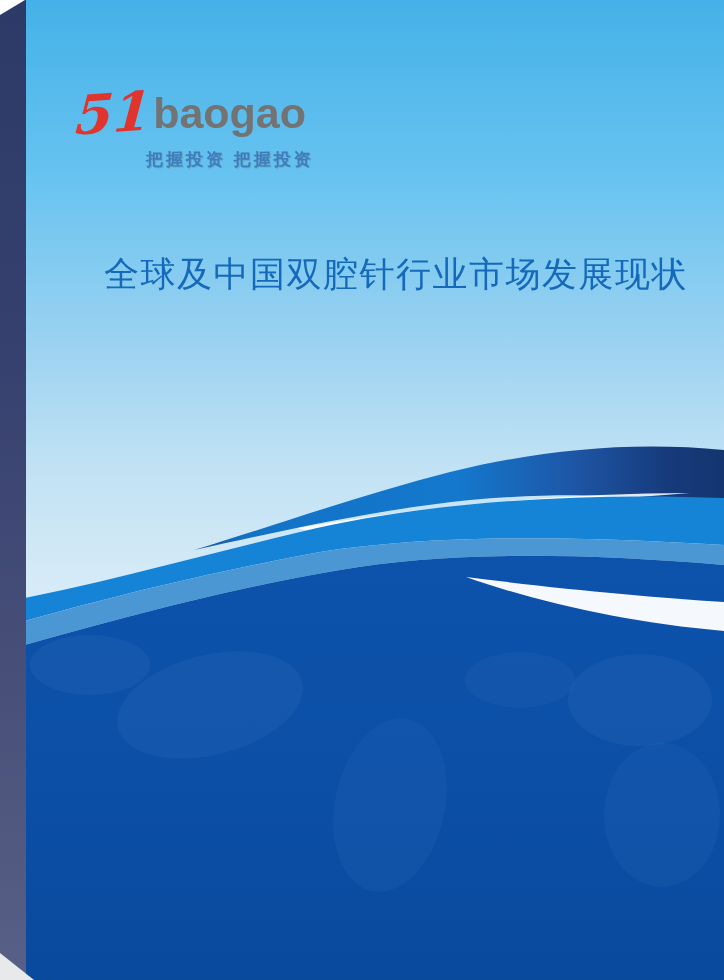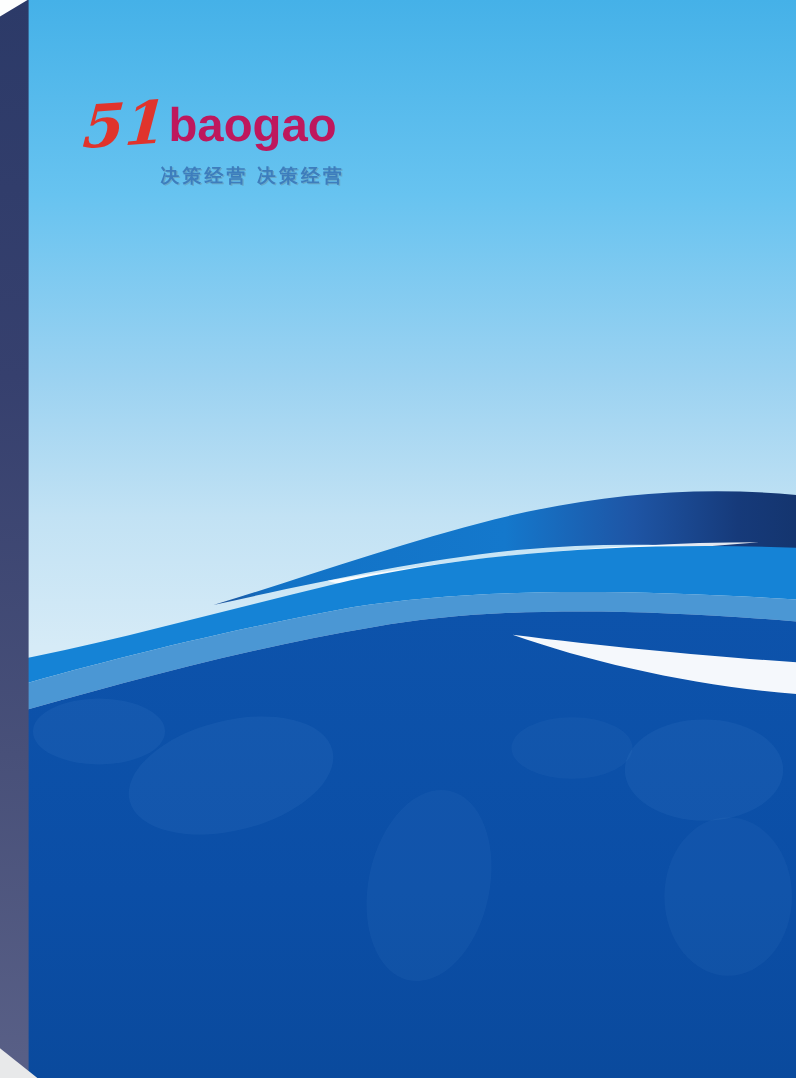--- a/index.html
+++ b/index.html
@@ -31,21 +31,21 @@
   .logo-51{
     display:inline-block;
     font-family:"DejaVu Serif","Liberation Serif",serif;
     font-style:italic;font-weight:700;font-size:54px;line-height:1;
     color:#e0342c;transform:skewX(-8deg) rotate(-4deg);
     margin-right:2px;
   }
   .logo-baogao{
     display:inline-block;
     font-weight:700;font-size:43px;line-height:1;vertical-align:4px;
-    color:#be185d;letter-spacing:0px;
+    color:#737373;letter-spacing:0px;
   }
   .logo-tagline{
     margin-left:70px;margin-top:8px;
     font-size:17px;font-weight:700;color:#3d7dbd;letter-spacing:3px;
     text-shadow:1px 1px 0 rgba(110,110,110,0.30);
     white-space:nowrap;
   }
 
   
   .title{
@@ -117,19 +117,20 @@
 
   <div class="spine">
     <div class="spine-wedge-top"></div>
     <div class="spine-wedge-bottom"></div>
   </div>
 
   <div class="logo">
     <div class="logo-row">
       <span class="logo-51">51</span><span class="logo-baogao">baogao</span>
     </div>
-    <div class="logo-tagline">决策经营 决策经营</div>
+    <div class="logo-tagline">把握投资 把握投资</div>
   </div>
 
   <div class="title">
+    <div class="title-line">全球及中国双腔针行业市场发展现状</div>
   </div>
 
 </div>
 
 </body></html>

